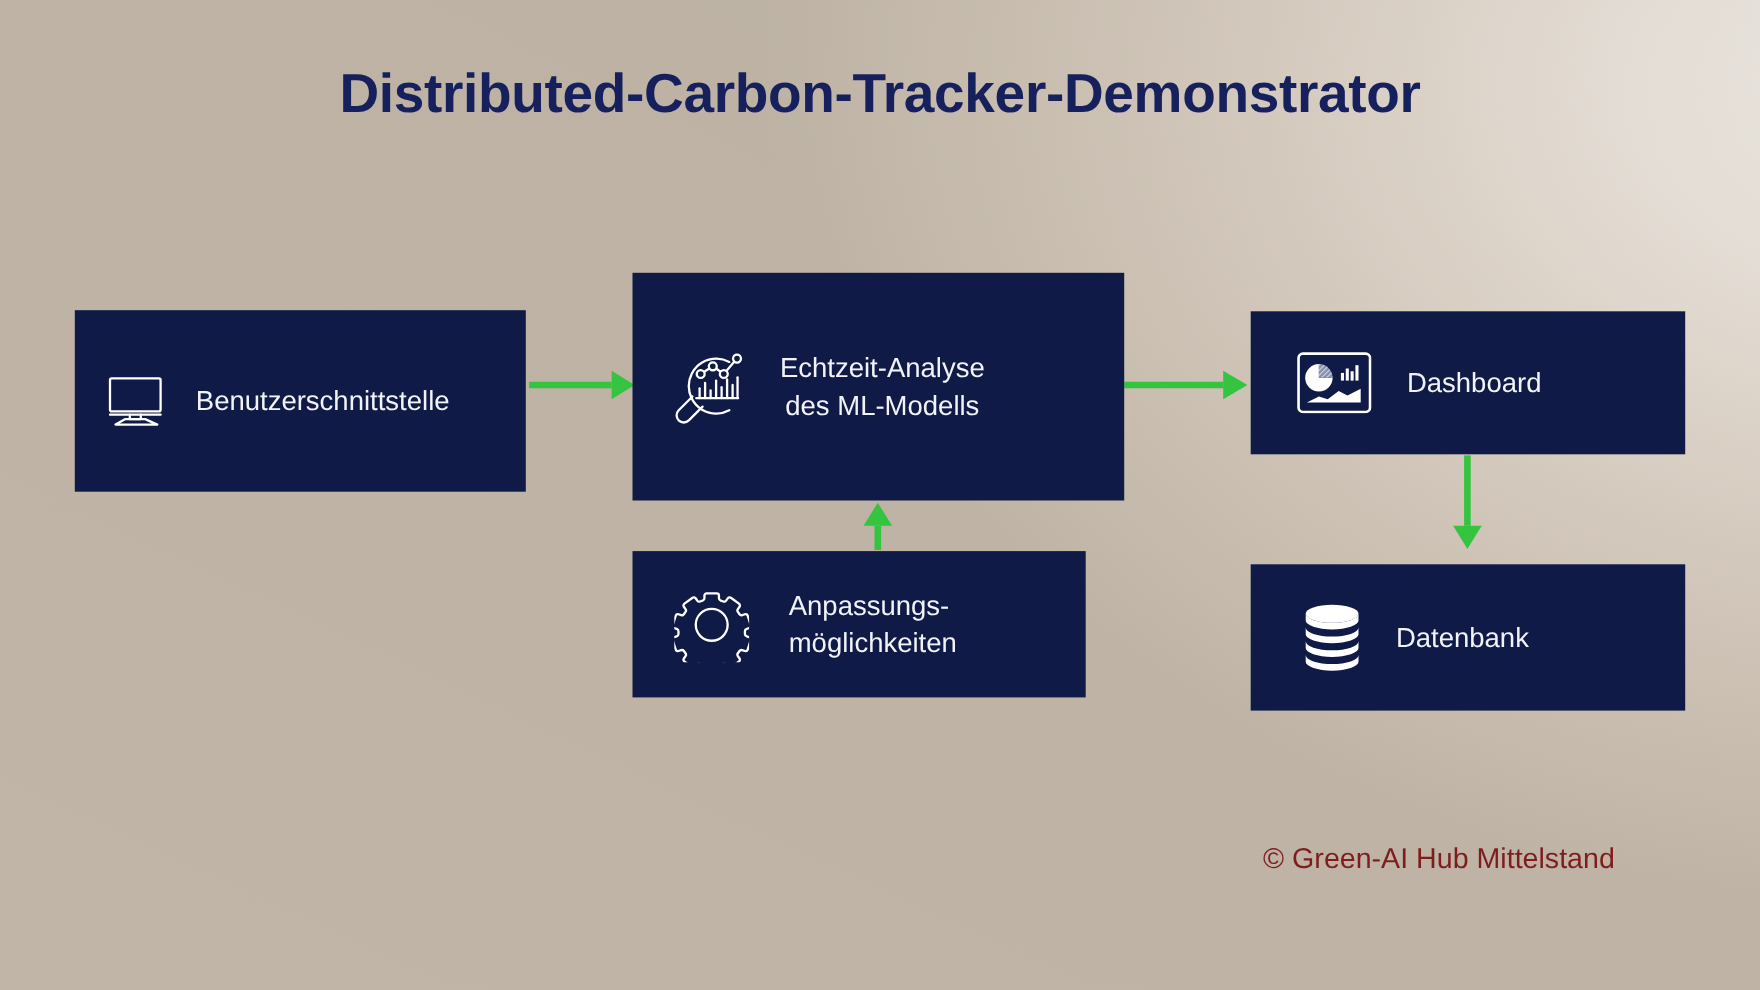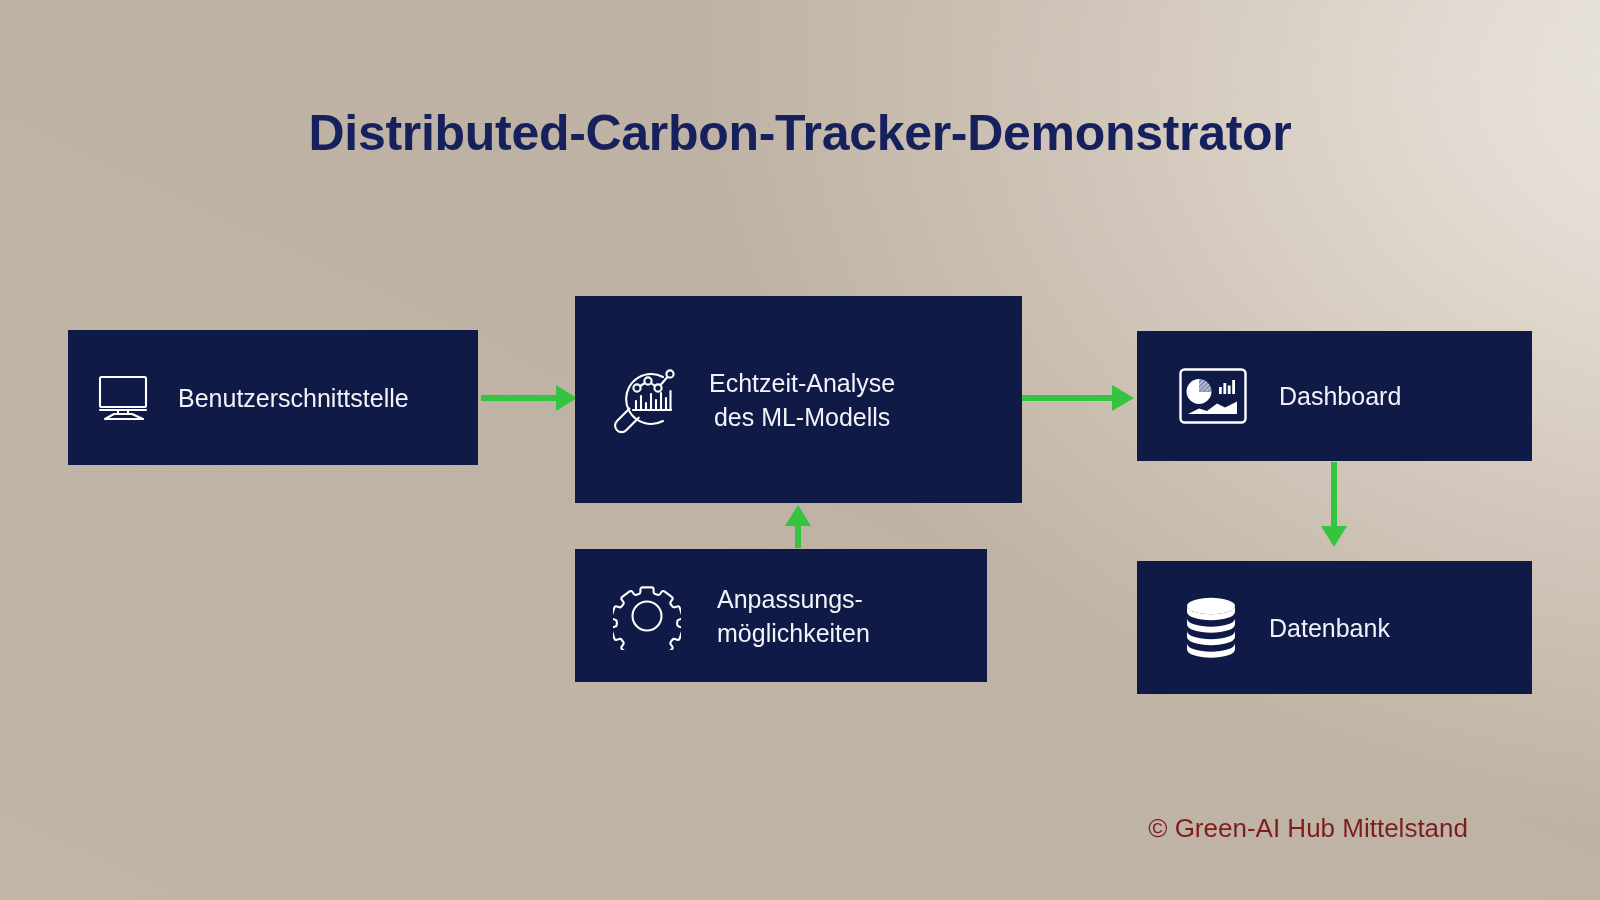--- a/index.html
+++ b/index.html
@@ -27,21 +27,21 @@
         #cbc0b2 78%,
         #c2b7a8 92%,
         #bdb2a3 100%);
   }
   #bg-tint {
     position: absolute;
     inset: 0;
     background: linear-gradient(205deg, rgba(186,176,162,0.30) 0%, rgba(196,186,172,0.05) 45%, rgba(205,193,180,0.22) 100%);
   }
 
-  #stage { position: absolute; inset: 0; margin-top: 48px; }
+  #stage { position: absolute; inset: 0; }
 
   
   #title {
     position: absolute;
     left: 0; right: 0;
     top: 56px;
     text-align: center;
     color: #16205c;
     font-size: 50px;
     font-weight: bold;
@@ -70,21 +70,21 @@
     justify-content: center;
   }
   .node-label {
     color: #f2f3f8;
     font-size: 25px;
     line-height: 1.36;
     font-weight: 400;
     white-space: pre-line;
   }
 
-  #node-ui        { left: 68px;   top: 282px; width: 410px; height: 135px; }
+  #node-ui        { left: 68px;   top: 282px; width: 410px; height: 165px; }
   #node-analysis  { left: 575px;  top: 248px; width: 447px; height: 207px; }
   #node-settings  { left: 575px;  top: 501px; width: 412px; height: 133px; }
   #node-dashboard { left: 1137px; top: 283px; width: 395px; height: 130px; }
   #node-database  { left: 1137px; top: 513px; width: 395px; height: 133px; }
 
   #node-analysis .node-inner  { padding-left: 32px; gap: 26px; text-align: center; }
   #node-settings .node-inner  { padding-left: 38px; gap: 36px; }
   #node-dashboard .node-inner { padding-left: 42px; gap: 32px; }
   #node-database .node-inner  { padding-left: 46px; gap: 30px; }
 

